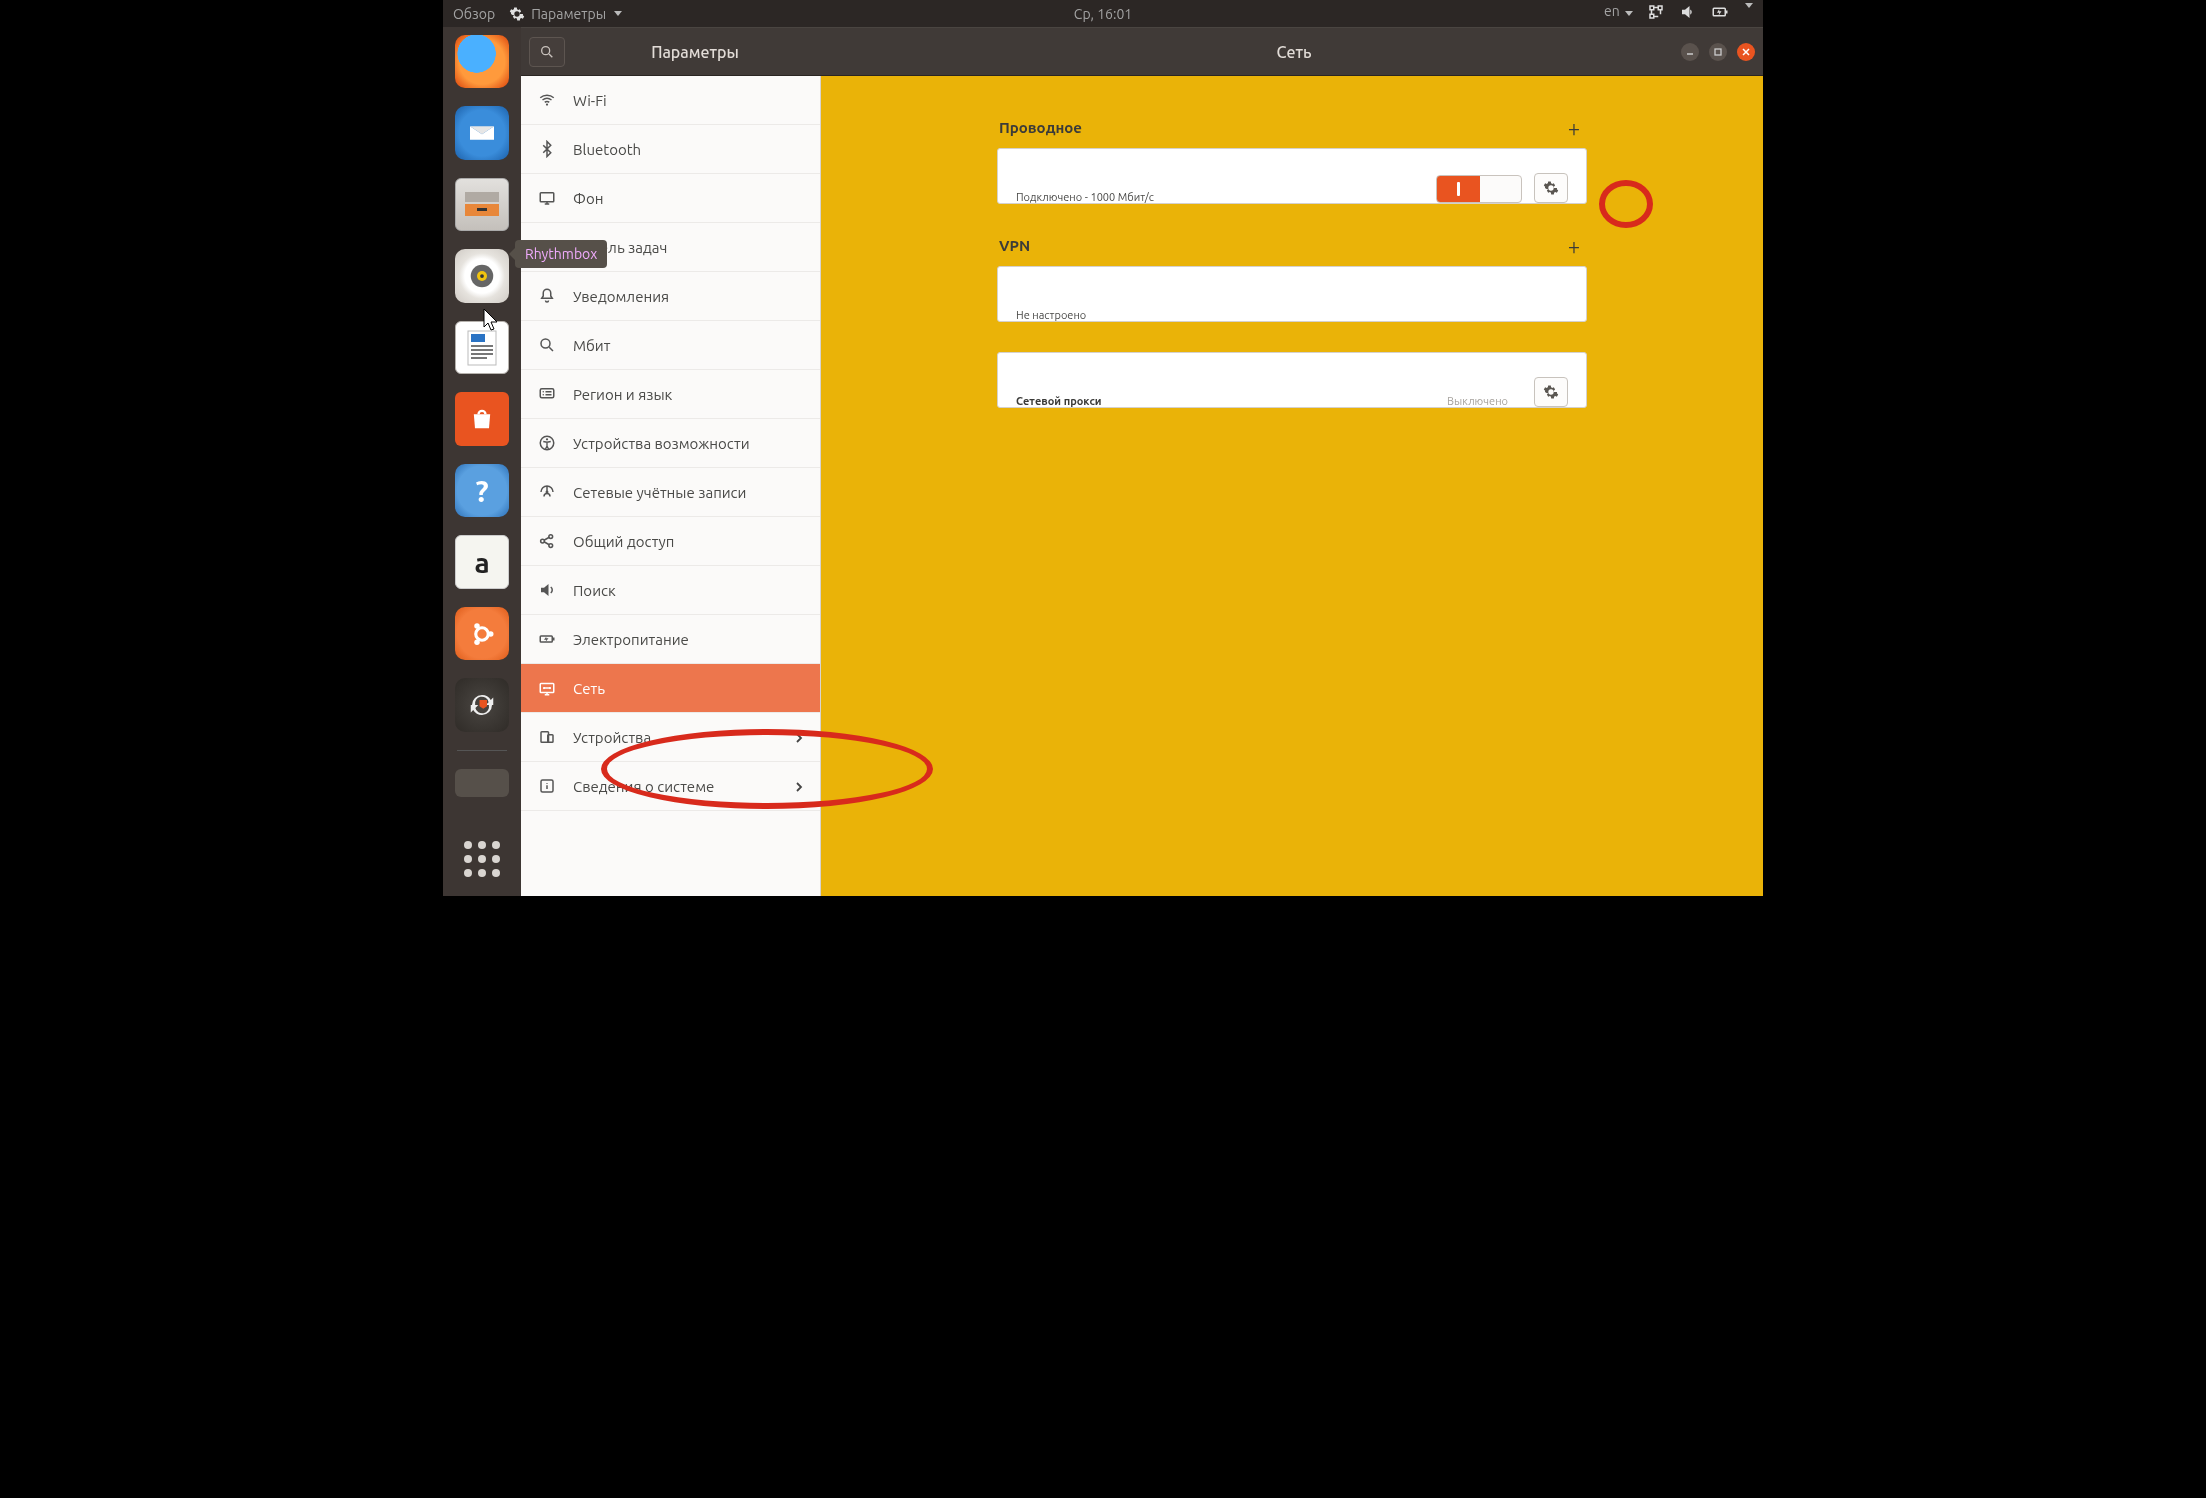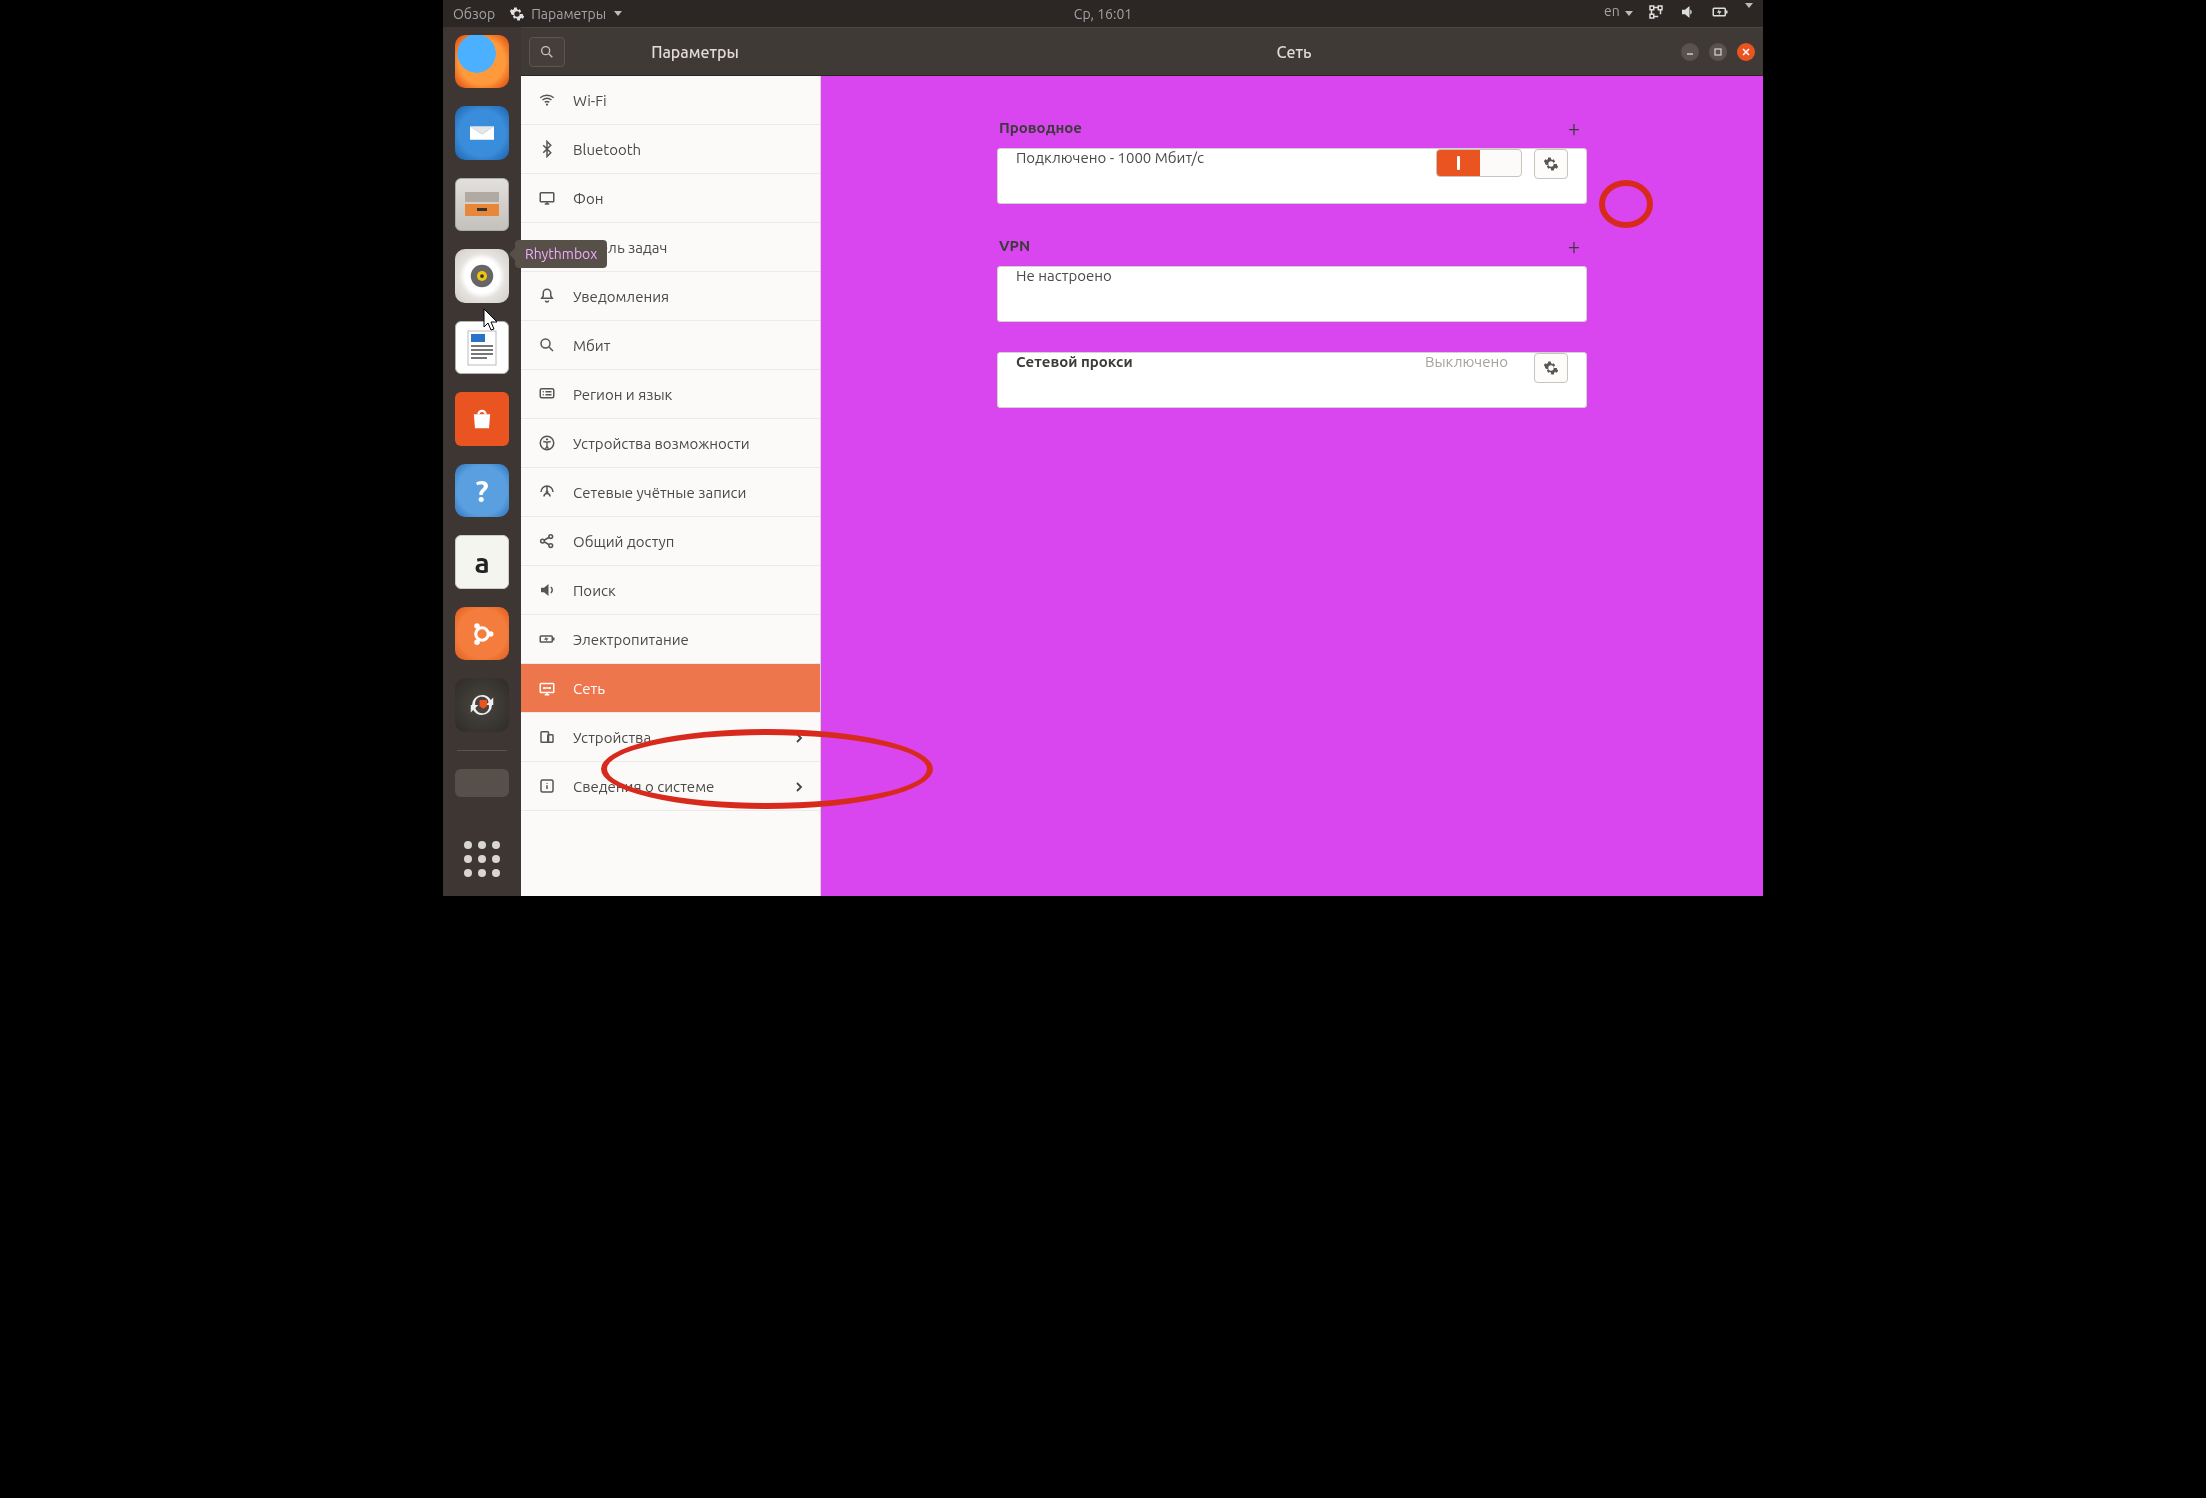--- a/index.html
+++ b/index.html
@@ -47,28 +47,28 @@
   
   .sidebar { width: 300px; background: #fbfaf9; border-right: 1px solid #d8d4d0; overflow-y: auto; }
   .sidebar-item { display: flex; align-items: center; height: 49px; padding: 0 16px; gap: 16px; color: #4a4a48; font-size: 15px; border-bottom: 1px solid #eceae8; cursor: pointer; position: relative; }
   .sidebar-item .icon { width: 20px; height: 20px; display: flex; align-items: center; justify-content: center; color: #555; }
   .sidebar-item .icon svg { width: 18px; height: 18px; }
   .sidebar-item.selected { background: #ed764d; color: #fff; }
   .sidebar-item.selected .icon { color: #fff; }
   .sidebar-item .chev { margin-left: auto; }
   .sidebar-item .chev svg { width: 10px; height: 10px; }
   
-  .content { flex: 1; background: #d946ef; padding: 40px 0; overflow-y: auto; }
+  .content { flex: 1; background: #eab308; padding: 40px 0; overflow-y: auto; }
   .content-inner { width: 590px; margin: 0 auto; }
   
   .section { margin-bottom: 30px; }
   .section-head { display: flex; align-items: center; justify-content: space-between; padding: 0 2px 10px 2px; color: #3b3b39; font-size: 15px; font-weight: 600; }
   .section-head .add { width: 22px; height: 22px; display: flex; align-items: center; justify-content: center; cursor: pointer; font-size: 22px; color: #3b3b39; font-weight: 300; }
   .card { background: #fff; border: 1px solid #d5d1cd; border-radius: 3px; }
-  .row { display: flex; align-items: flex-start; height: 54px; padding: 0 18px; color: #4a4a48; font-size: 15px; }
+  .row { display: flex; align-items: flex-end; height: 54px; padding: 0 18px; color: #4a4a48; font-size: 11px; }
   .row .label { flex: 1; }
   .row .label.bold { font-weight: 600; color: #3b3b39; }
   .row .status { color: #a6a29d; margin-right: 14px; }
   
   .switch { width: 86px; height: 28px; border-radius: 4px; background: linear-gradient(to right, #e95420 0 43px, #fcfbfa 43px 100%); border: 1px solid #c9c3bd; position: relative; cursor: pointer; display: flex; align-items: center; }
   .switch .bar { position: absolute; left: 20px; top: 6px; width: 3px; height: 14px; background: #fff; border-radius: 1px; }
   
   .gear-btn { width: 34px; height: 30px; margin-left: 12px; border: 1px solid #c8c3bd; border-radius: 4px; background: #fdfcfb; display: flex; align-items: center; justify-content: center; cursor: pointer; }
   .gear-btn svg { width: 16px; height: 16px; fill: #5a5651; }
   

